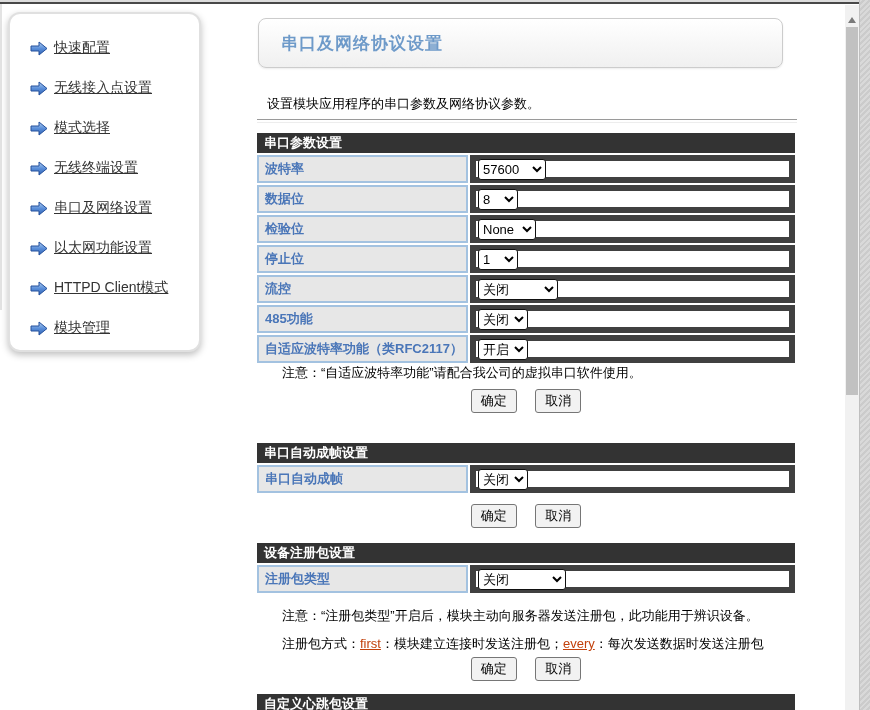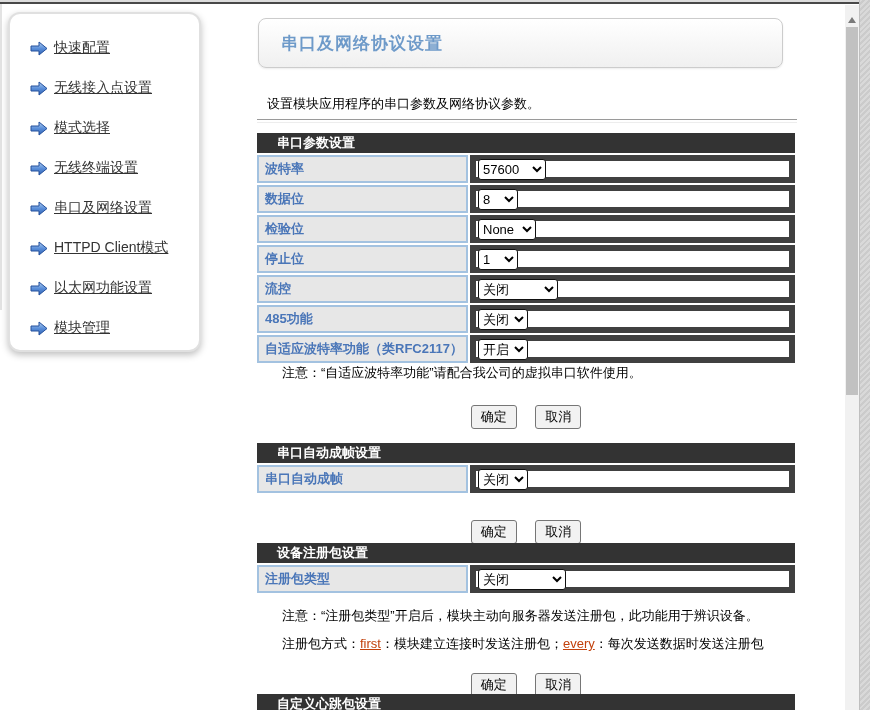--- a/index.html
+++ b/index.html
@@ -39,34 +39,34 @@
     background:linear-gradient(#ffffff,#f0f0f0);
     box-shadow:0 1px 2px rgba(0,0,0,.08);
     display:flex;align-items:center;padding-left:22px;}
   .page-title{color:#6e9ac9;font-size:17px;font-weight:bold;letter-spacing:1px;}
   .subtitle{position:absolute;left:10px;top:95px;font-size:13px;}
   .rule{position:absolute;left:0;top:119px;width:540px;height:2px;
     border-top:1px solid #9a9a9a;border-bottom:1px solid #ededed;}
 
   .cfg-table{position:absolute;left:0;width:538px;}
   .cfg-header{background:#333333;color:#ffffff;font-weight:bold;font-size:13px;
-    height:20px;line-height:20px;padding-left:20px;}
+    height:20px;line-height:20px;padding-left:7px;}
   .cfg-row{display:flex;height:28px;margin-top:2px;}
   .cfg-label{box-sizing:border-box;width:211px;border:2px solid #a3c2e0;background:#e7e7e7;
     color:#4a76b8;font-weight:bold;font-size:13px;display:flex;align-items:center;padding-left:6px;}
   .cfg-value{box-sizing:border-box;flex:1;margin-left:2px;border:6px solid #404040;background:#ffffff;
     display:flex;align-items:center;padding-left:2px;}
   select{height:21px;font-size:13px;font-family:inherit;background:#fff;
     border:1.5px solid #111;border-radius:3px;}
   .w66{width:68px}.w40{width:40px}.w58{width:58px}.w80{width:80px}.w49{width:50px}.w88{width:88px}
 
   .note{position:absolute;left:10px;font-size:13px;white-space:nowrap;margin-left:15px;}
   .kw{color:#c2410c;text-decoration:underline;}
   .btn-row{position:absolute;left:0;width:538px;text-align:center;}
-  .btn{min-width:40px;height:24px;padding:2px 9px;margin:16px 7px;font-size:13px;font-family:inherit;
+  .btn{min-width:40px;height:24px;padding:2px 9px;margin:0 7px;font-size:13px;font-family:inherit;
     background:#f2f2f2;border:1px solid #767676;border-radius:3px;color:#000;cursor:pointer;}
 </style>
 </head>
 <body>
 
 <svg width="0" height="0" style="position:absolute">
   <defs>
     <linearGradient id="arrowGrad" x1="0" y1="0" x2="0" y2="1">
       <stop offset="0" stop-color="#aecdf2"></stop>
       <stop offset="0.5" stop-color="#5b8fd9"></stop>
@@ -106,27 +106,27 @@
   <div class="nav-item">
     <svg class="arrow" viewBox="0 0 18 15">
         <path d="M1 5 h8 V1 l8 6.5 -8 6.5 V10 H1 z" fill="url(#arrowGrad)" stroke="#24509c" stroke-width="1"></path>
       </svg>
     <a>串口及网络设置</a>
   </div>
   <div class="nav-item">
     <svg class="arrow" viewBox="0 0 18 15">
         <path d="M1 5 h8 V1 l8 6.5 -8 6.5 V10 H1 z" fill="url(#arrowGrad)" stroke="#24509c" stroke-width="1"></path>
       </svg>
+    <a>以太网功能设置</a>
+  </div>
+  <div class="nav-item">
+    <svg class="arrow" viewBox="0 0 18 15">
+        <path d="M1 5 h8 V1 l8 6.5 -8 6.5 V10 H1 z" fill="url(#arrowGrad)" stroke="#24509c" stroke-width="1"></path>
+      </svg>
     <a>HTTPD Client模式</a>
-  </div>
-  <div class="nav-item">
-    <svg class="arrow" viewBox="0 0 18 15">
-        <path d="M1 5 h8 V1 l8 6.5 -8 6.5 V10 H1 z" fill="url(#arrowGrad)" stroke="#24509c" stroke-width="1"></path>
-      </svg>
-    <a>以太网功能设置</a>
   </div>
   <div class="nav-item">
     <svg class="arrow" viewBox="0 0 18 15">
         <path d="M1 5 h8 V1 l8 6.5 -8 6.5 V10 H1 z" fill="url(#arrowGrad)" stroke="#24509c" stroke-width="1"></path>
       </svg>
     <a>模块管理</a>
   </div>
 </div>
 
 <div class="main">

